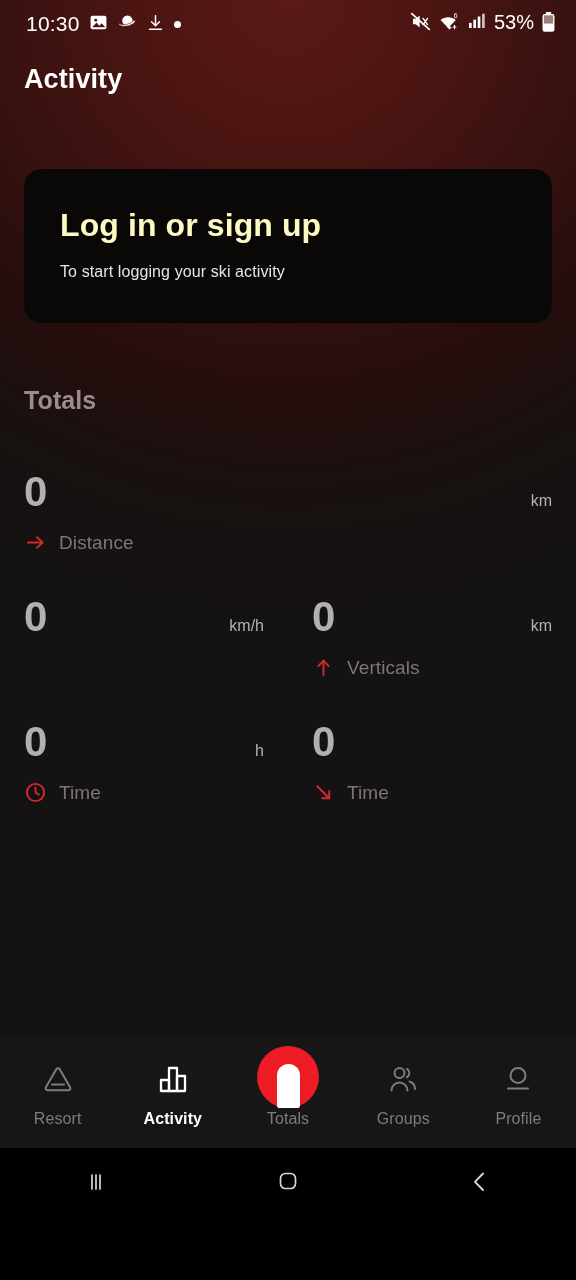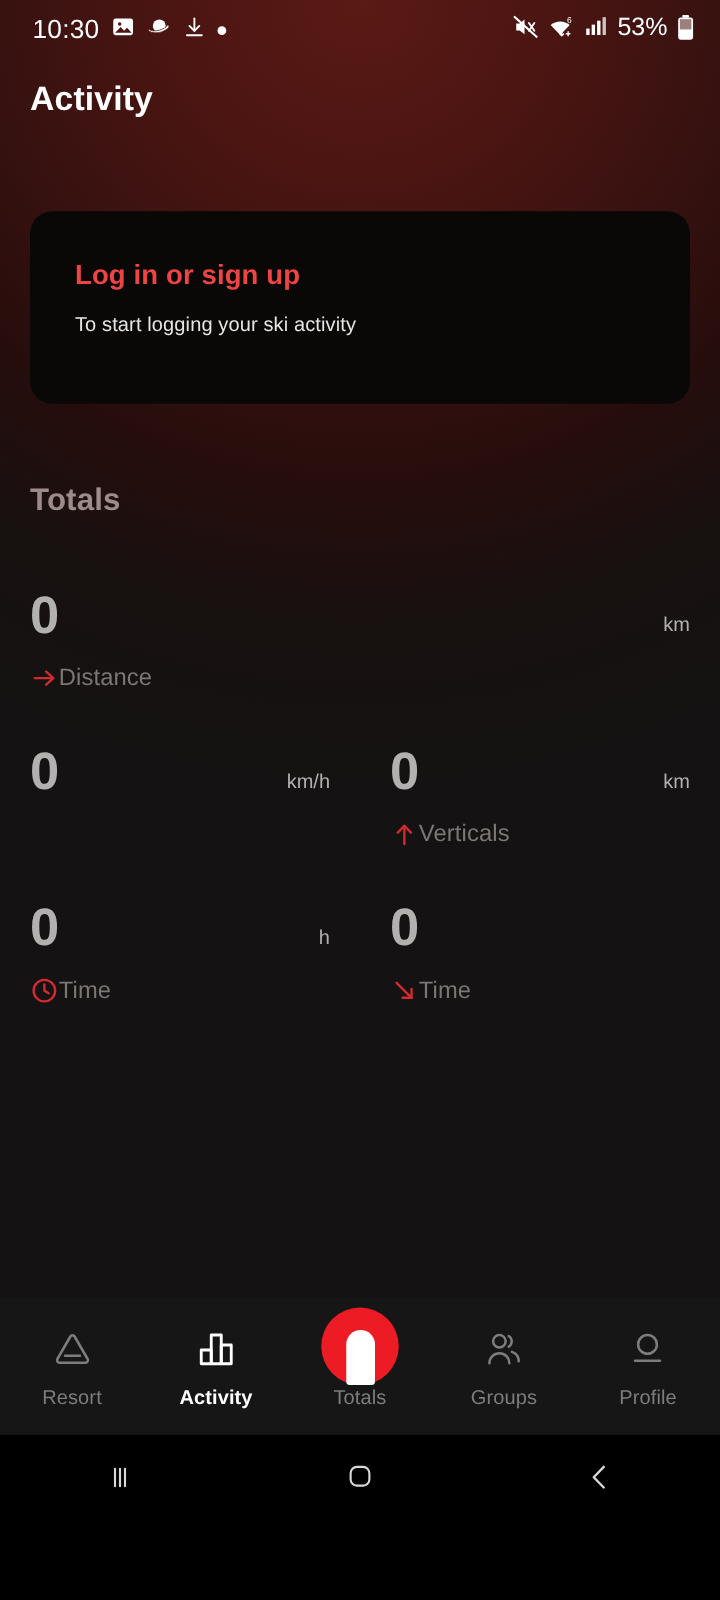--- a/index.html
+++ b/index.html
@@ -38,21 +38,21 @@
   }
 
   
   .login-card {
     position:absolute; left:24px; top:169px;
     width:528px; height:154px;
     background:#0a0807;
     border-radius:18px;
     padding:38px 36px 0 36px;
   }
-  .login-title { font-size:22px; font-weight:700; color:#ef4444; letter-spacing:.1px; }
+  .login-title { font-size:32px; font-weight:700; color:#fef9c3; letter-spacing:.1px; }
   .login-sub { margin-top:19px; font-size:16px; font-weight:400; color:#e5e5e5; letter-spacing:.1px; }
 
   
   .totals-heading {
     position:absolute; left:24px; top:386px;
     font-size:25px; font-weight:700; color:#9c8b89; letter-spacing:.1px;
   }
 
   .stats { position:absolute; left:0; right:0; top:455px; }
   .stat-row { display:flex; width:100%; }
@@ -64,21 +64,21 @@
     display:flex; align-items:flex-end; justify-content:space-between;
     height:58px;
   }
   .stat-value {
     font-size:42px; font-weight:700; color:#b3b0b0; line-height:1;
   }
   .stat-unit {
     font-size:16px; font-weight:400; color:#b3b0b0; line-height:1;
     padding-bottom:4px;
   }
-  .stat-bottom { display:flex; align-items:center; margin-top:18px; }
+  .stat-bottom { display:flex; align-items:center; gap:12px; margin-top:18px; }
   .stat-label { font-size:19px; font-weight:400; color:#7c7775; letter-spacing:.1px; }
   .stat-icon { width:23px; height:23px; display:block; flex:none; }
 
   
   .bottom-nav {
     position:absolute; left:0; right:0; bottom:72px; height:110px;
     background:#161616;
     display:flex; align-items:center;
   }
   .nav-item {

